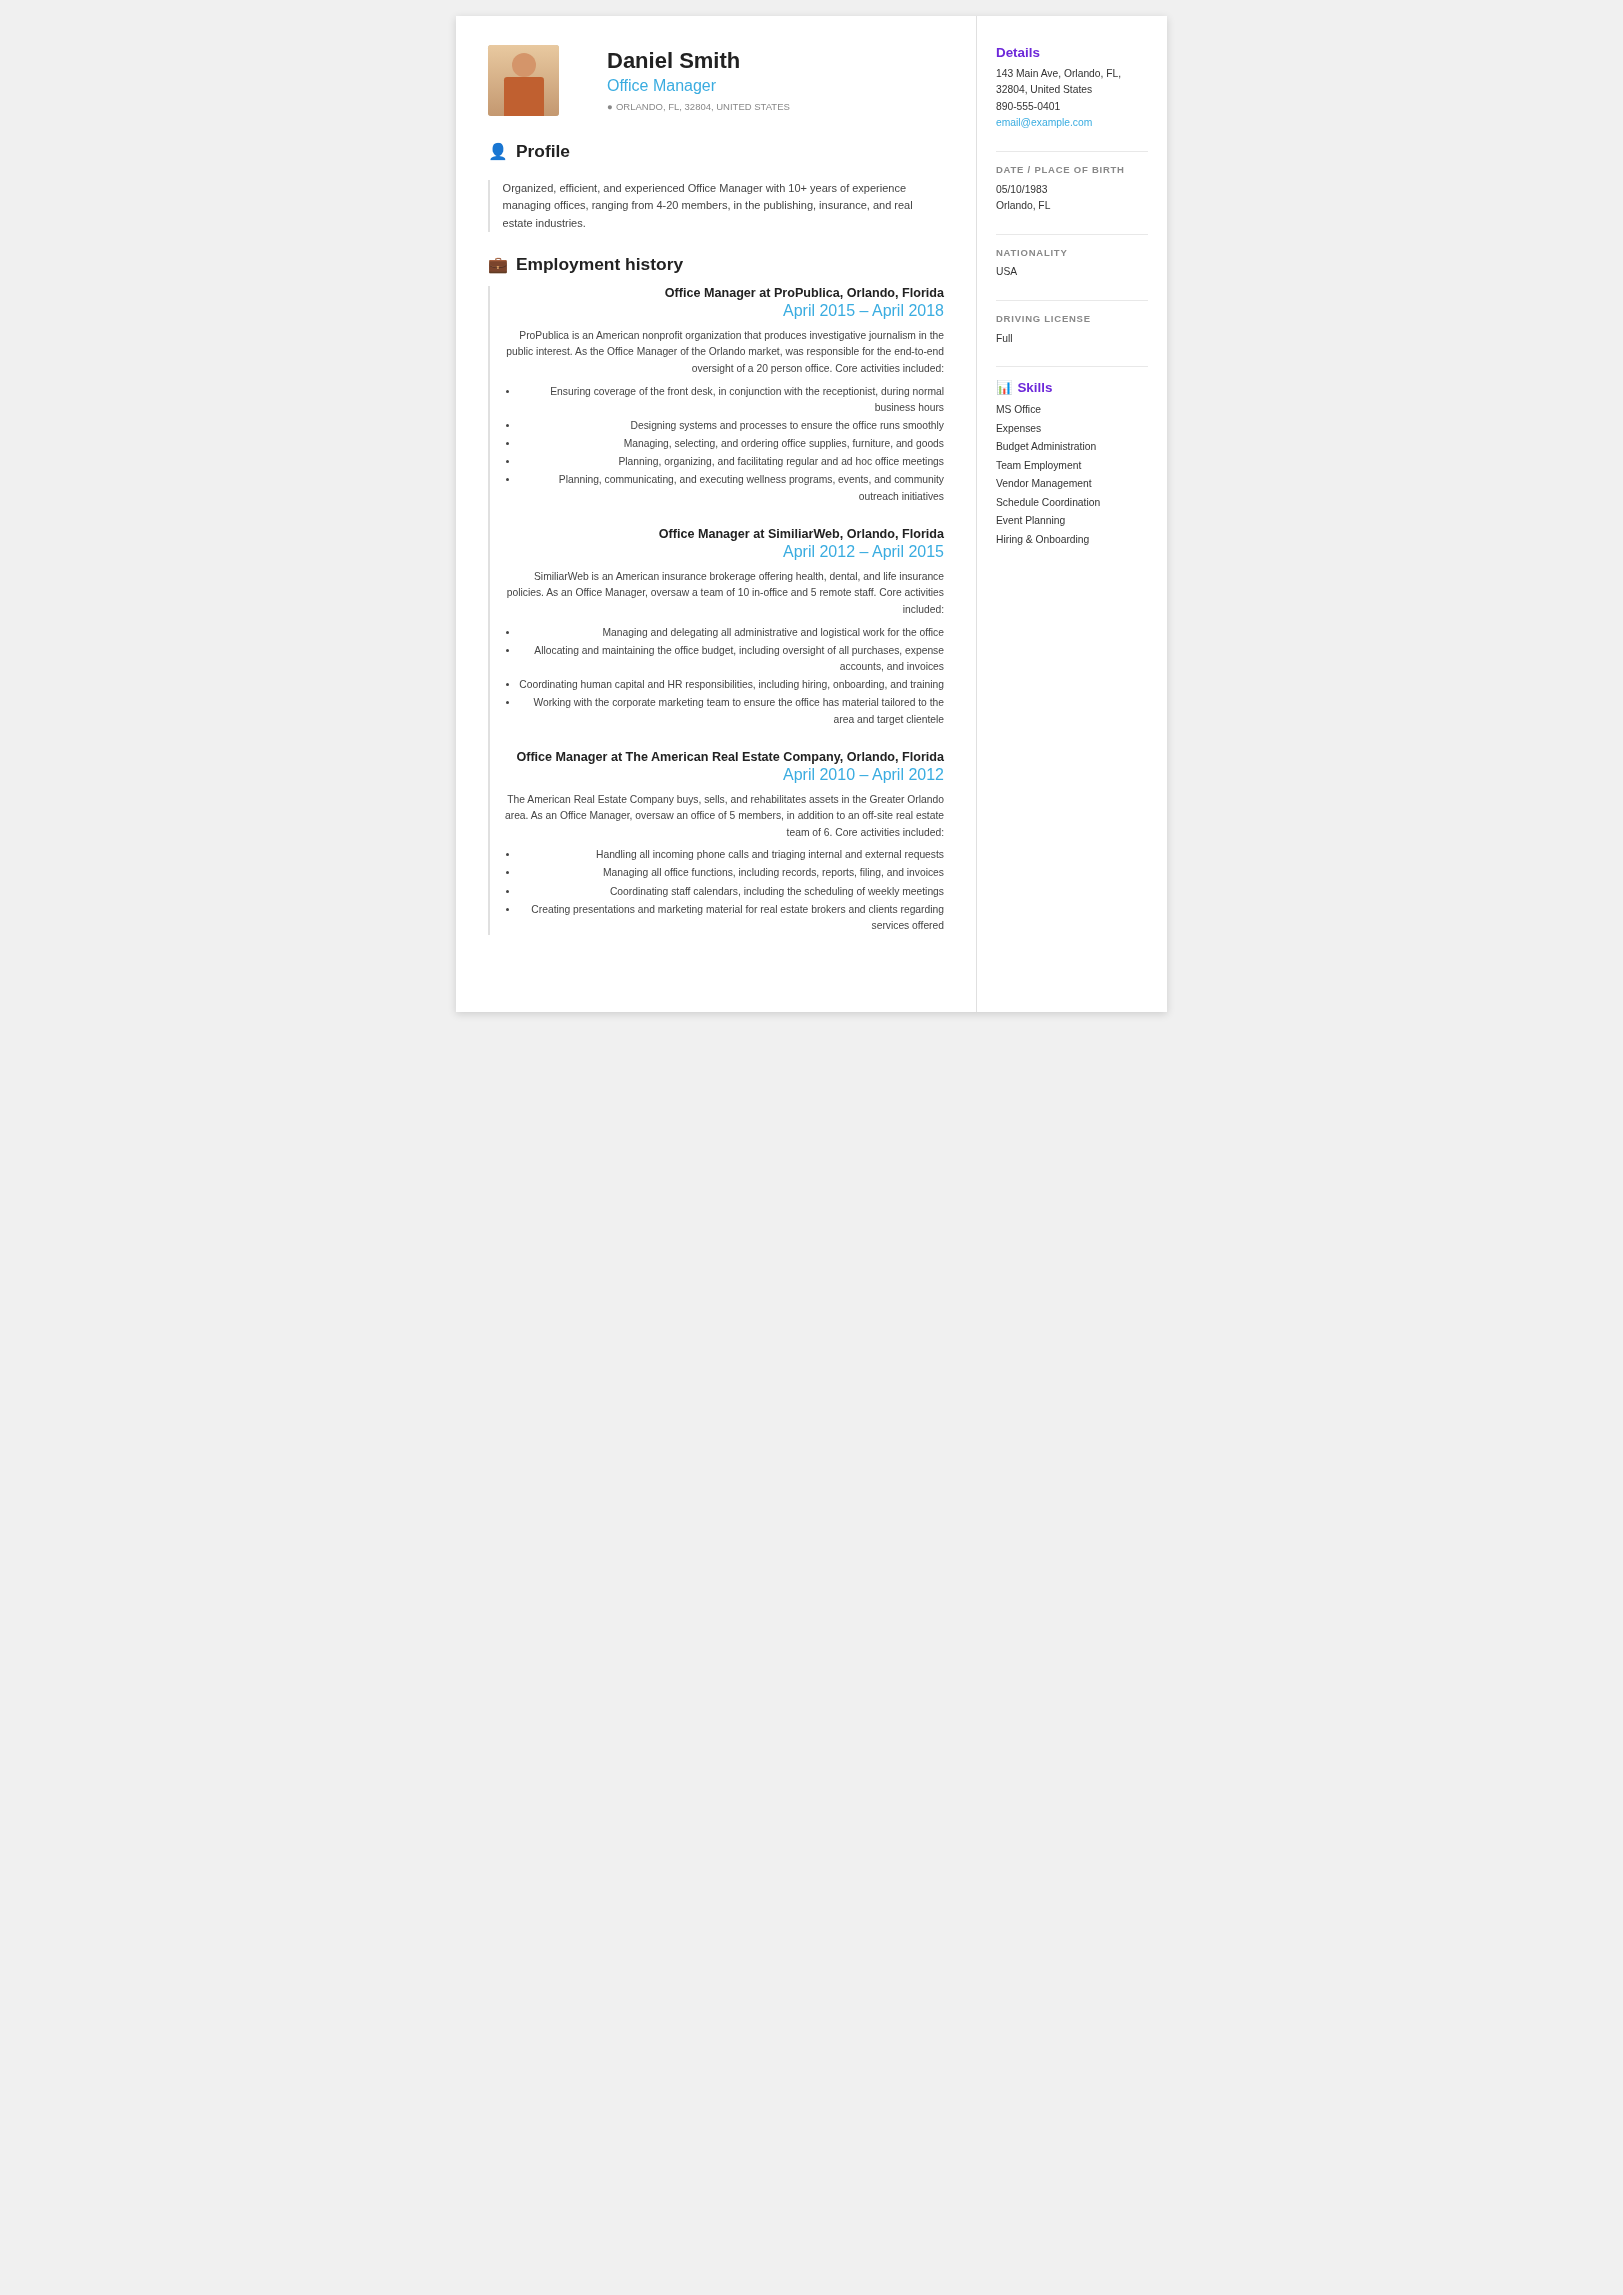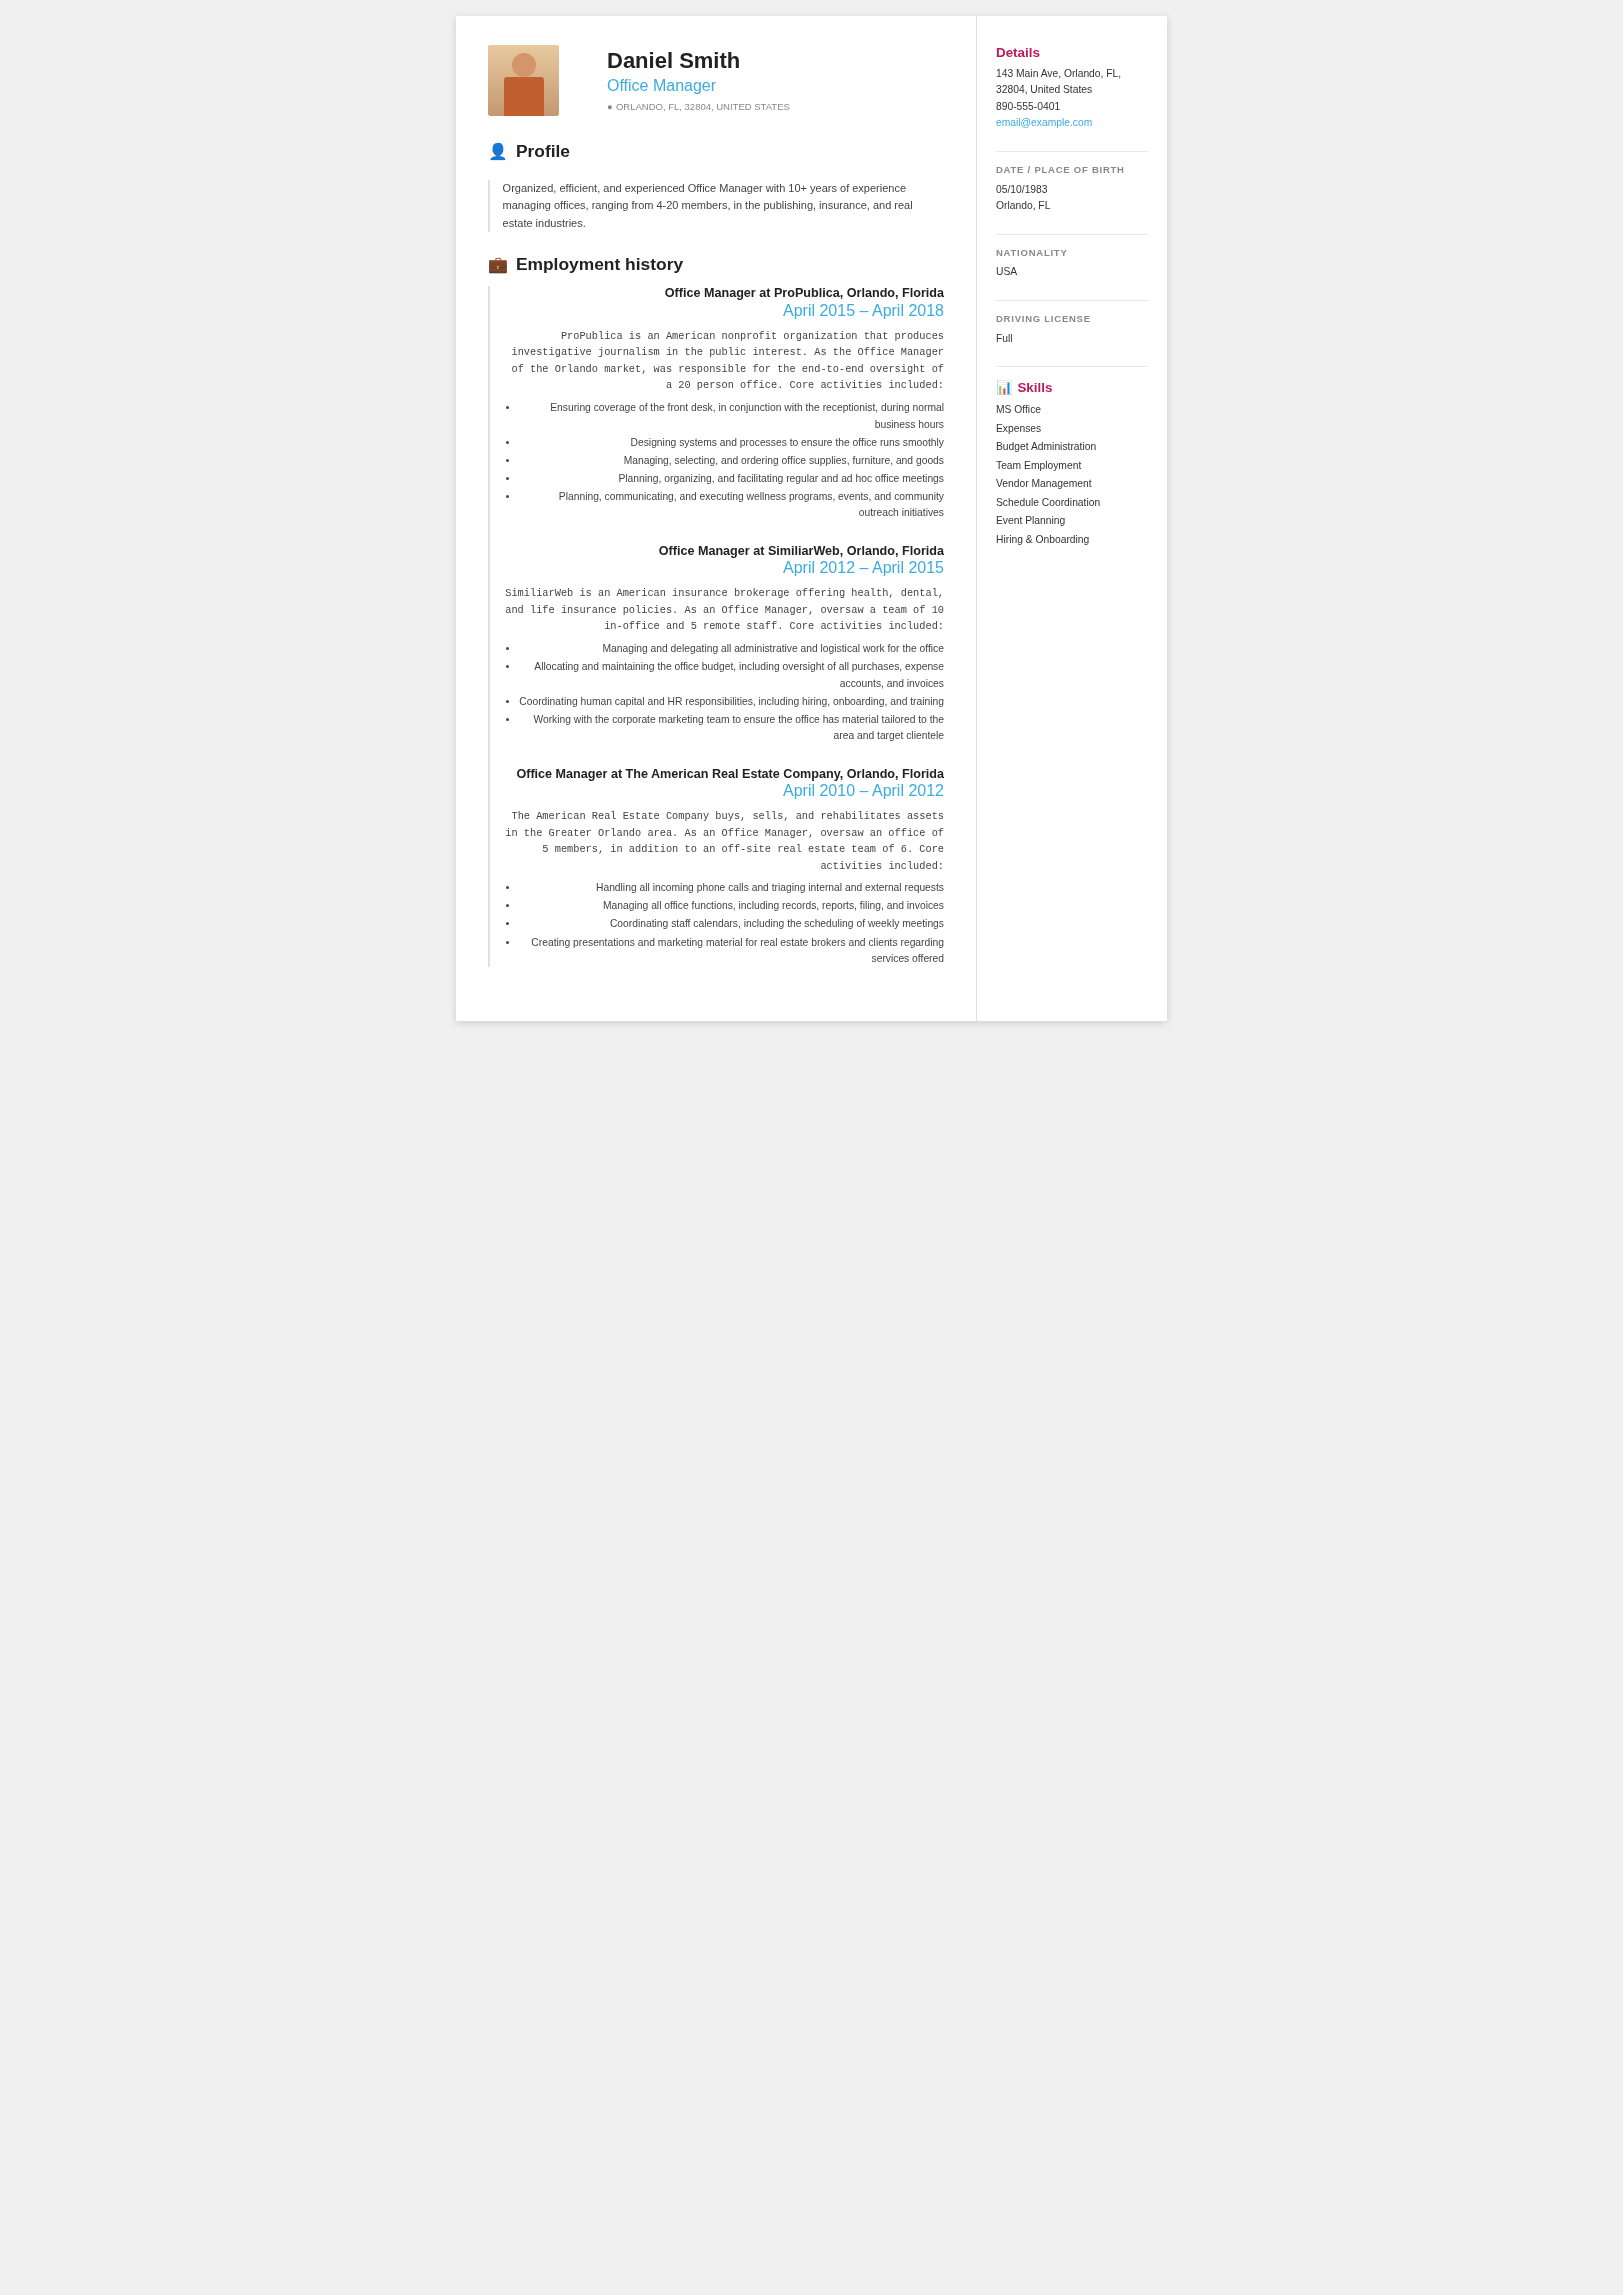--- a/index.html
+++ b/index.html
@@ -140,21 +140,20 @@
     .job-dates {
       font-size: 16px;
       color: #3aace0;
       margin-bottom: 8px;
     }
     .job-desc {
       font-size: 10.3px;
       color: #444;
       line-height: 1.6;
       margin-bottom: 6.3px;
-      font-family: Liberation Mono, monospace;
     }
     .job-bullets {
       list-style: disc;
       padding-left: 16px;
     }
     .job-bullets li {
       font-size: 10.3px;
       color: #444;
       line-height: 1.6;
       margin-bottom: 1.6px;
@@ -168,21 +167,21 @@
       font-size: 9.5px;
       font-weight: 700;
       color: #888;
       letter-spacing: 0.08em;
       text-transform: uppercase;
       margin-bottom: 6.3px;
     }
     .side-section-title.large {
       font-size: 13.4px;
       font-weight: 700;
-      color: #be185d;
+      color: #6d28d9;
       text-transform: none;
       letter-spacing: 0;
       display: flex;
       align-items: center;
       gap: 4.7px;
     }
     .detail-text {
       font-size: 10.3px;
       color: #333;
       line-height: 1.6;

